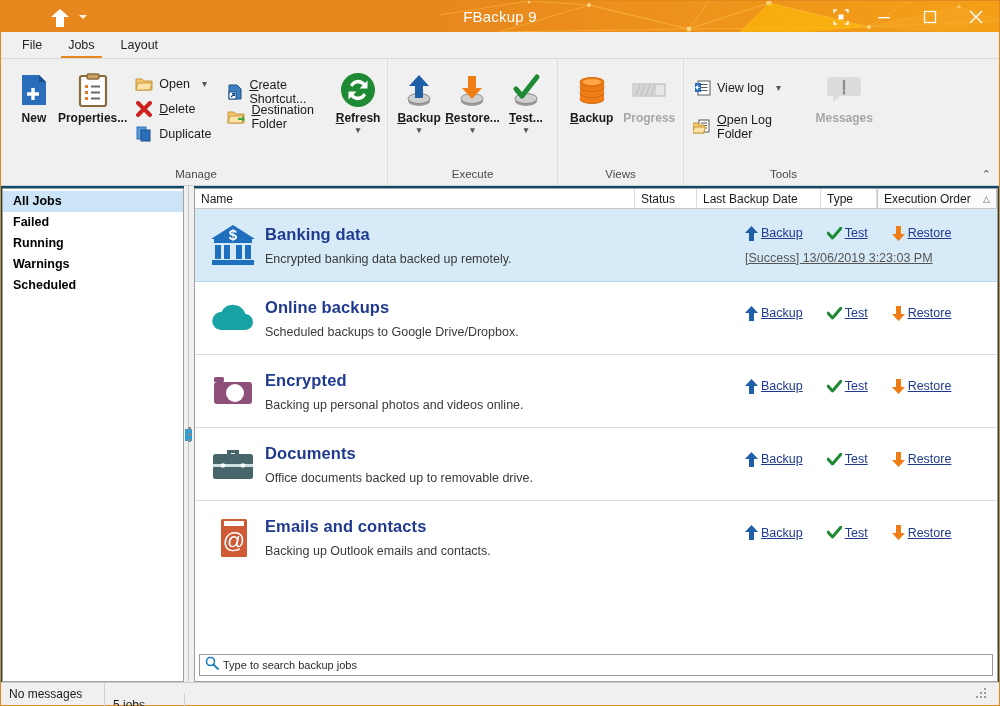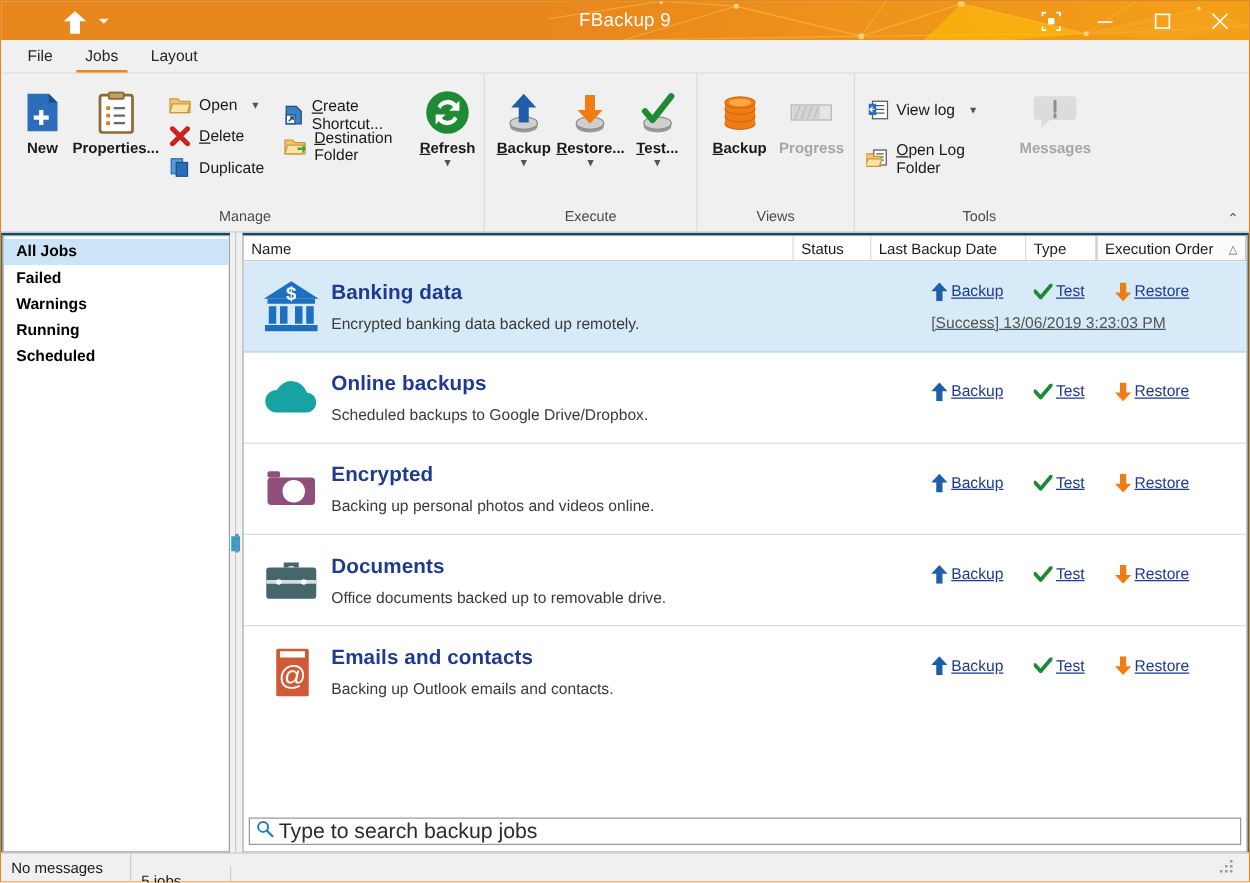--- a/index.html
+++ b/index.html
@@ -190,21 +190,21 @@
   .act-row { display: flex; align-items: center; gap: 24px; padding-left: 22px; }
   .act { display: flex; align-items: center; gap: 3px; font-size: 12.5px; color: #1f3a8f; }
   .act .alabel { text-decoration: underline; }
   .job-status { font-size: 12.5px; color: #555; text-decoration: underline; padding-left: 22px; margin-top: 10px; }
 
   .searchbar { flex: none; padding: 4px 4px 5px 4px; background: #fff; }
   .searchbox {
     height: 22px; border: 1px solid #9a9a9a; display: flex; align-items: center;
     padding: 0 5px; gap: 4px; background: #fff;
   }
-  .search-ph { font-size: 17px; color: #2b2b2b; }
+  .search-ph { font-size: 11px; color: #2b2b2b; }
 
   
   .statusbar {
     height: 23px; background: #f0f0f0; border-top: 1px solid #cfcfcf;
     display: flex; align-items: center; flex: none; font-size: 12px; color: #1a1a1a;
   }
   .scell { padding: 0 8px; height: 23px; display:flex; align-items:center; border-right: 1px solid #cfcfcf; }
   .scell.s1 { width: 104px; }
   .scell.s2 { width: 80px; margin-top: 21px; }
   .scell.s3 { flex: 1; border-right: none; }
@@ -508,22 +508,22 @@
     </div>
 
     <div class="ribbon-collapse">⌃</div>
   </div>
 
   <div class="content">
 
     <div class="sidebar">
       <div class="side-item selected">All Jobs</div>
       <div class="side-item">Failed</div>
+      <div class="side-item">Running</div>
       <div class="side-item">Warnings</div>
-      <div class="side-item">Running</div>
       <div class="side-item">Scheduled</div>
     </div>
 
     <div class="splitter">
       <div class="bar"></div>
       <div class="tabmark" style="top:243px"></div>
       <div class="dots">
           <i></i>
           <i></i>
           <i></i>

